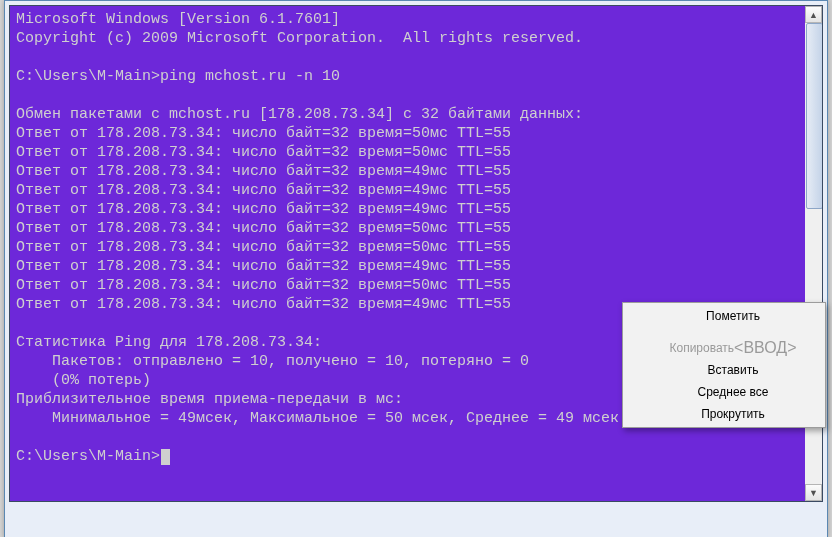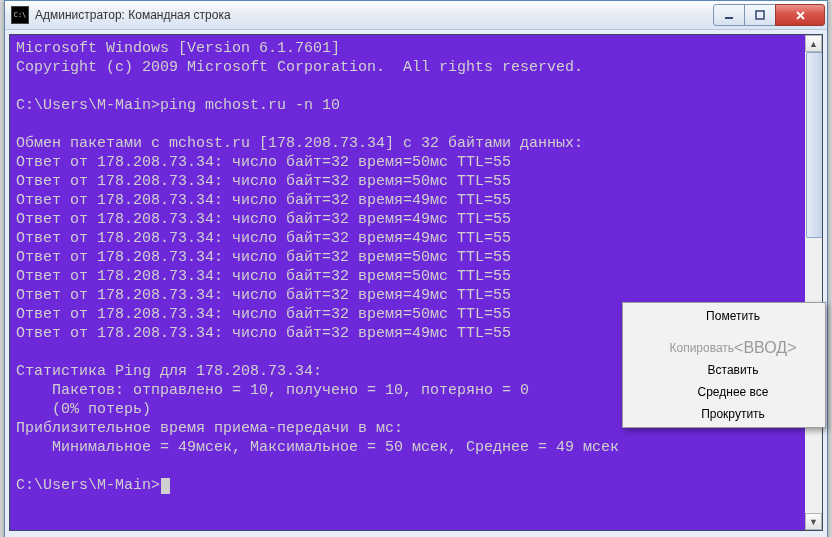--- a/index.html
+++ b/index.html
@@ -165,41 +165,20 @@
     background:#cfcfcf;
     vertical-align:text-bottom;
     margin-left:1px;
   }
 </style>
 </head>
 <body>
 
 <div class="window">
 
-  <div class="titlebar">
-    <div class="titleicon"></div>
-    <div class="titletext">Администратор: Командная строка</div>
-    <div class="winbuttons">
-      <div class="winbtn min">
-        <svg width="10" height="10">
-            <rect x="1" y="7" width="8" height="2" fill="#304a6e"></rect>
-          </svg>
-      </div>
-      <div class="winbtn max">
-        <svg width="10" height="10">
-            <rect x="1" y="1" width="8" height="8" fill="none" stroke="#304a6e" stroke-width="1.5"></rect>
-          </svg>
-      </div>
-      <div class="winbtn close">
-        <svg width="11" height="11">
-            <path d="M2 2 L9 9 M9 2 L2 9" stroke="#fff" stroke-width="1.8"></path>
-          </svg>
-      </div>
-    </div>
-  </div>
 
   <div class="content">
     <div class="term"><span>Microsoft Windows [Version 6.1.7601]</span>
 <span>Copyright (c) 2009 Microsoft Corporation.  All rights reserved.</span>
 
 <span>C:\Users\M-Main&gt;ping mchost.ru -n 10</span>
 
 <span>Обмен пакетами с mchost.ru [178.208.73.34] с 32 байтами данных:</span>
 <span>Ответ от 178.208.73.34: число байт=32 время=50мс TTL=55</span>
 <span>Ответ от 178.208.73.34: число байт=32 время=50мс TTL=55</span>

